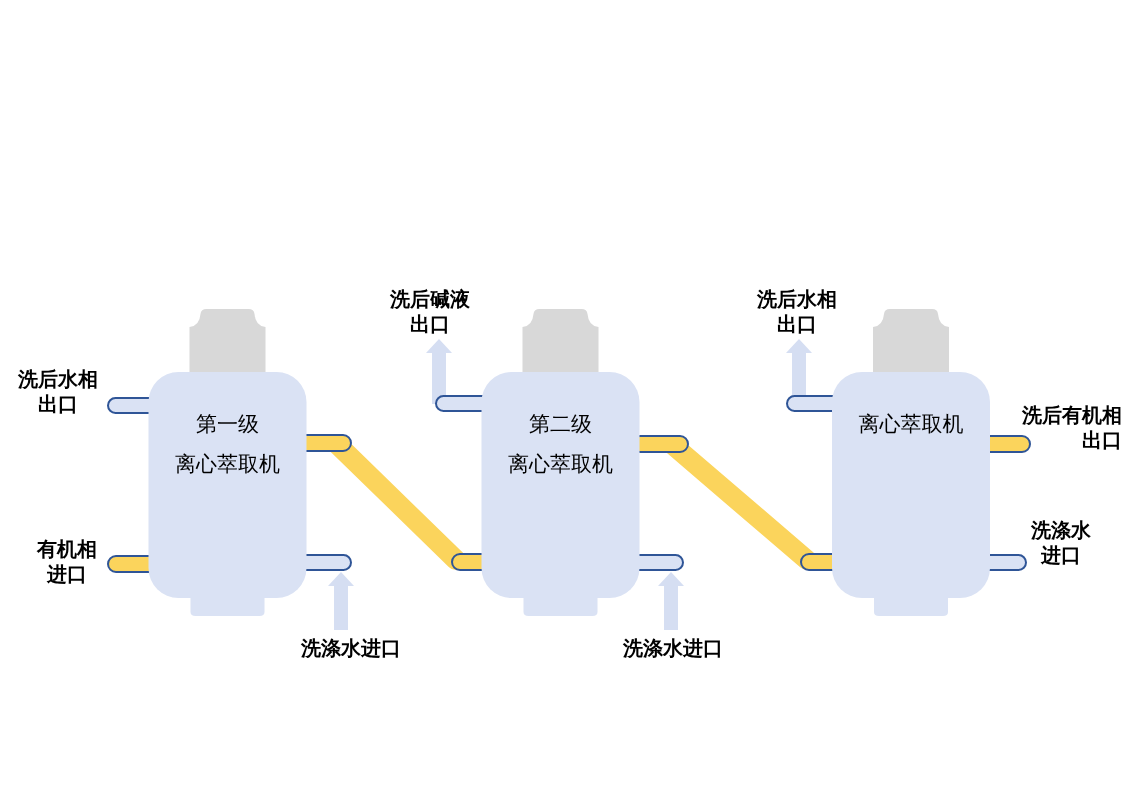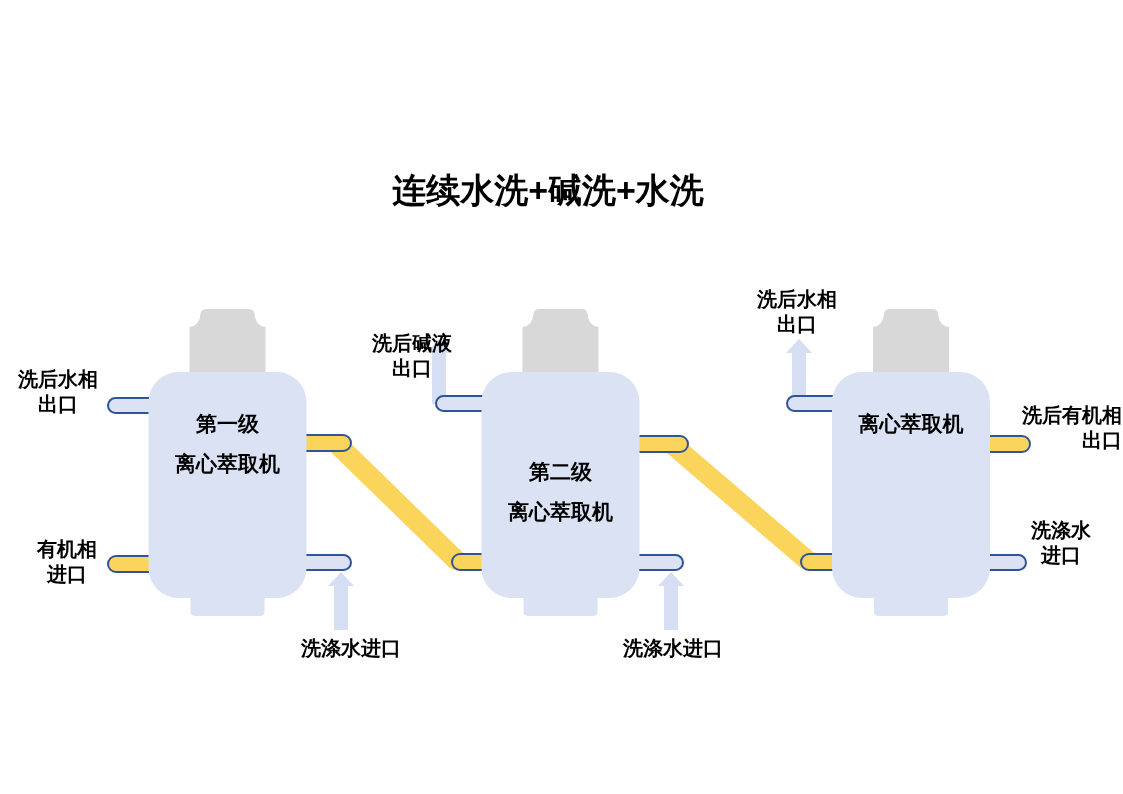--- a/index.html
+++ b/index.html
@@ -14,21 +14,21 @@
   .diagram-svg{position:absolute;left:0;top:0;}
   .title{
     position:absolute;
     left:348px;top:170px;width:400px;
     font-size:34px;font-weight:bold;
     text-align:center;line-height:40px;
     white-space:nowrap;
   }
   .vessel-label{
     position:absolute;top:404px;width:180px;
-    font-size:21px;font-weight:bold;text-align:center;
+    font-size:21px;font-weight:normal;text-align:center;
   }
   .vessel-label .vl-line{line-height:40px;}
   .port-label{
     position:absolute;
     font-size:20px;font-weight:bold;
     text-align:center;line-height:25px;
   }
 </style>
 </head>
 <body>
@@ -65,47 +65,46 @@
 
     <path d="M190.5 598 L264.5 598 L264.5 612 Q264.5 616 259.5 616 L195.5 616 Q190.5 616 190.5 612 Z" fill="#DAE2F4"></path>
     <path d="M523.5 598 L597.5 598 L597.5 612 Q597.5 616 592.5 616 L528.5 616 Q523.5 616 523.5 612 Z" fill="#DAE2F4"></path>
     <path d="M874 598 L948 598 L948 612 Q948 616 943 616 L879 616 Q874 616 874 612 Z" fill="#DAE2F4"></path>
 
     <rect x="148.5" y="372" width="158" height="226" rx="30" fill="#DAE2F4"></rect>
     <rect x="481.5" y="372" width="158" height="226" rx="30" fill="#DAE2F4"></rect>
     <rect x="832" y="372" width="158" height="226" rx="30" fill="#DAE2F4"></rect>
   </svg>
 
-  <div class="title">连续水洗+碱洗+水洗</div>
 
   <div class="vessel-label" style="left:137.5px;">
     <div class="vl-line">第一级</div>
     <div class="vl-line">离心萃取机</div>
   </div>
-  <div class="vessel-label" style="left:470.5px;margin-top:48px;">
+  <div class="vessel-label" style="left:470.5px;">
     <div class="vl-line">第二级</div>
     <div class="vl-line">离心萃取机</div>
   </div>
   <div class="vessel-label" style="left:821px;">
     <div class="vl-line">离心萃取机</div>
   </div>
 
   <div class="port-label" style="left:8px;top:367px;width:100px;">
     <div>洗后水相</div>
     <div>出口</div>
   </div>
   <div class="port-label" style="left:17px;top:537px;width:100px;">
     <div>有机相</div>
     <div>进口</div>
   </div>
   <div class="port-label" style="left:296px;top:636px;width:110px;">
     <div>洗涤水进口</div>
     <div></div>
   </div>
-  <div class="port-label" style="left:362px;top:287px;width:100px;margin-top:44px;">
+  <div class="port-label" style="left:380px;top:287px;width:100px;">
     <div>洗后碱液</div>
     <div>出口</div>
   </div>
   <div class="port-label" style="left:618px;top:636px;width:110px;">
     <div>洗涤水进口</div>
     <div></div>
   </div>
   <div class="port-label" style="left:747px;top:287px;width:100px;">
     <div>洗后水相</div>
     <div>出口</div>

